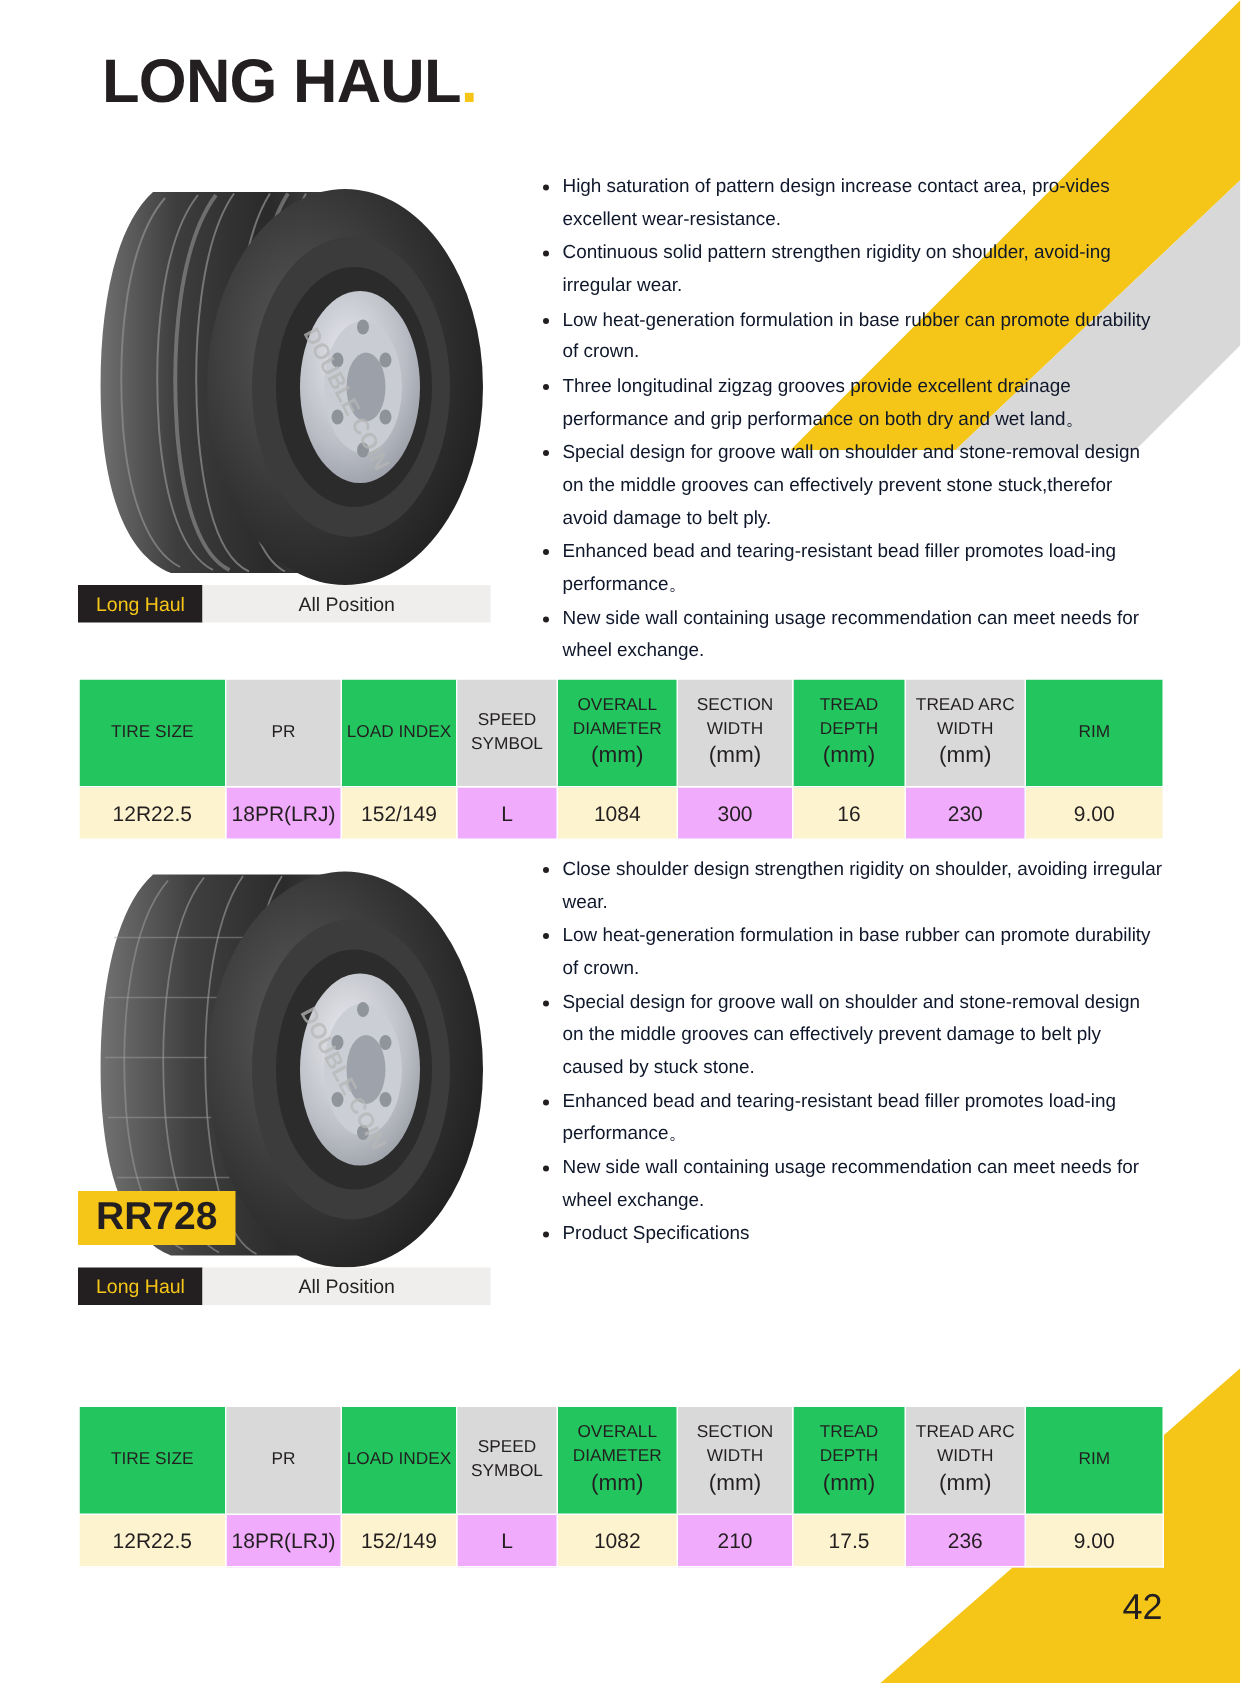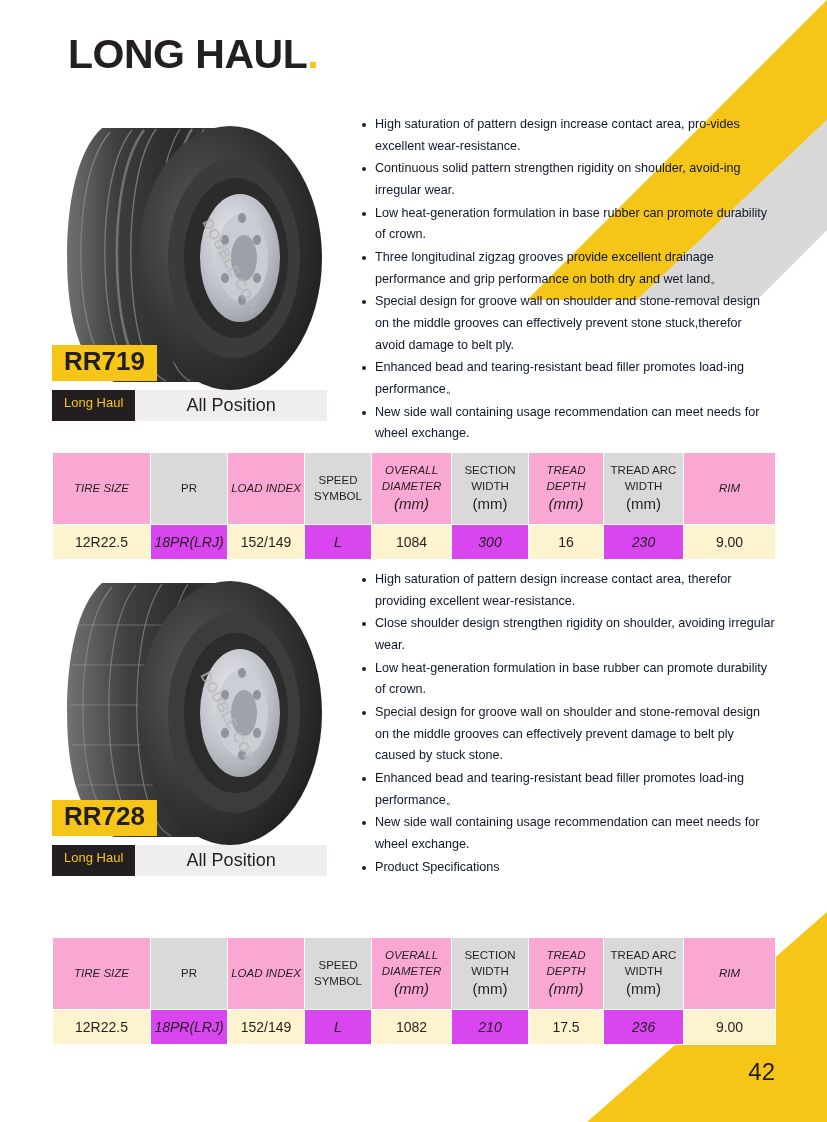--- a/index.html
+++ b/index.html
@@ -106,21 +106,21 @@
   .label-left {
     background: #231f20;
     color: #f5c518;
     font-size: 13px;
     padding: 5px 12px;
     white-space: nowrap;
   }
   .label-right {
     background: #efeeec;
     color: #231f20;
-    font-size: 18px;
+    font-size: 13px;
     flex: 1;
     text-align: center;
     padding: 5px 8px;
   }
 
   
   .bullets {
     flex: 1;
     padding-left: 35px;
     padding-top: 4px;
@@ -164,24 +164,24 @@
     font-size: 11.5px;
     font-weight: normal;
     padding: 10px 2px;
     line-height: 1.35;
     height: 40px;
   }
   .spec-table td {
     font-size: 14px;
     padding: 9px 2px;
   }
-  .th-y { background: #f9a8d4; color: #231f20; font-style: italic; }
+  .th-y { background: #22c55e; color: #231f20; }
   .th-g { background: #d9d9d9; color: #231f20; }
   .td-y { background: #fdf3cf; color: #231f20; }
-  .td-g { background: #d946ef; color: #231f20; font-style: italic; }
+  .td-g { background: #f0abfc; color: #231f20; }
 
   .table-wrap-1 { position: absolute; left: 52px; top: 452px; }
   .table-wrap-2 { position: absolute; left: 52px; top: 937px; }
 
   .unit { display: block; font-size: 15px; }
 
   
   .page-num {
     position: absolute;
     right: 52px;
@@ -271,21 +271,20 @@
               <ellipse cx="205" cy="130" rx="4" ry="5"></ellipse>
               <ellipse cx="205" cy="168" rx="4" ry="5"></ellipse>
               <ellipse cx="190" cy="190" rx="4" ry="5"></ellipse>
               <ellipse cx="173" cy="168" rx="4" ry="5"></ellipse>
               <ellipse cx="173" cy="130" rx="4" ry="5"></ellipse>
             </g>
 
             <text x="150" y="112" fill="#b6b6b6" font-family="Liberation Sans, sans-serif" font-size="15" font-weight="bold" transform="rotate(62 150 112)" opacity="0.75">DOUBLE COIN</text>
           </svg>
         </div>
-        <div class="model-badge">RR719</div>
         <div class="label-row">
           <div class="label-left">Long Haul</div>
           <div class="label-right">All Position</div>
         </div>
       </div>
 
       <div class="bullets">
         <ul>
           <li>High saturation of pattern design increase contact area, pro-vides excellent wear-resistance.</li>
           <li>Continuous solid pattern strengthen rigidity on shoulder, avoid-ing irregular wear.</li>
@@ -399,21 +398,20 @@
         </div>
         <div class="model-badge">RR728</div>
         <div class="label-row">
           <div class="label-left">Long Haul</div>
           <div class="label-right">All Position</div>
         </div>
       </div>
 
       <div class="bullets">
         <ul>
-          <li>High saturation of pattern design increase contact area, therefor providing excellent wear-resistance.</li>
           <li>Close shoulder design strengthen rigidity on shoulder, avoiding irregular wear.</li>
           <li>Low heat-generation formulation in base rubber can promote durability of crown.</li>
           <li>Special design for groove wall on shoulder and stone-removal design on the middle grooves can effectively prevent damage to belt ply caused by stuck stone.</li>
           <li>Enhanced bead and tearing-resistant bead filler promotes load-ing performance。</li>
           <li>New side wall containing usage recommendation can meet needs for wheel exchange.</li>
           <li>Product Specifications</li>
         </ul>
       </div>
     </div>
   </div>

